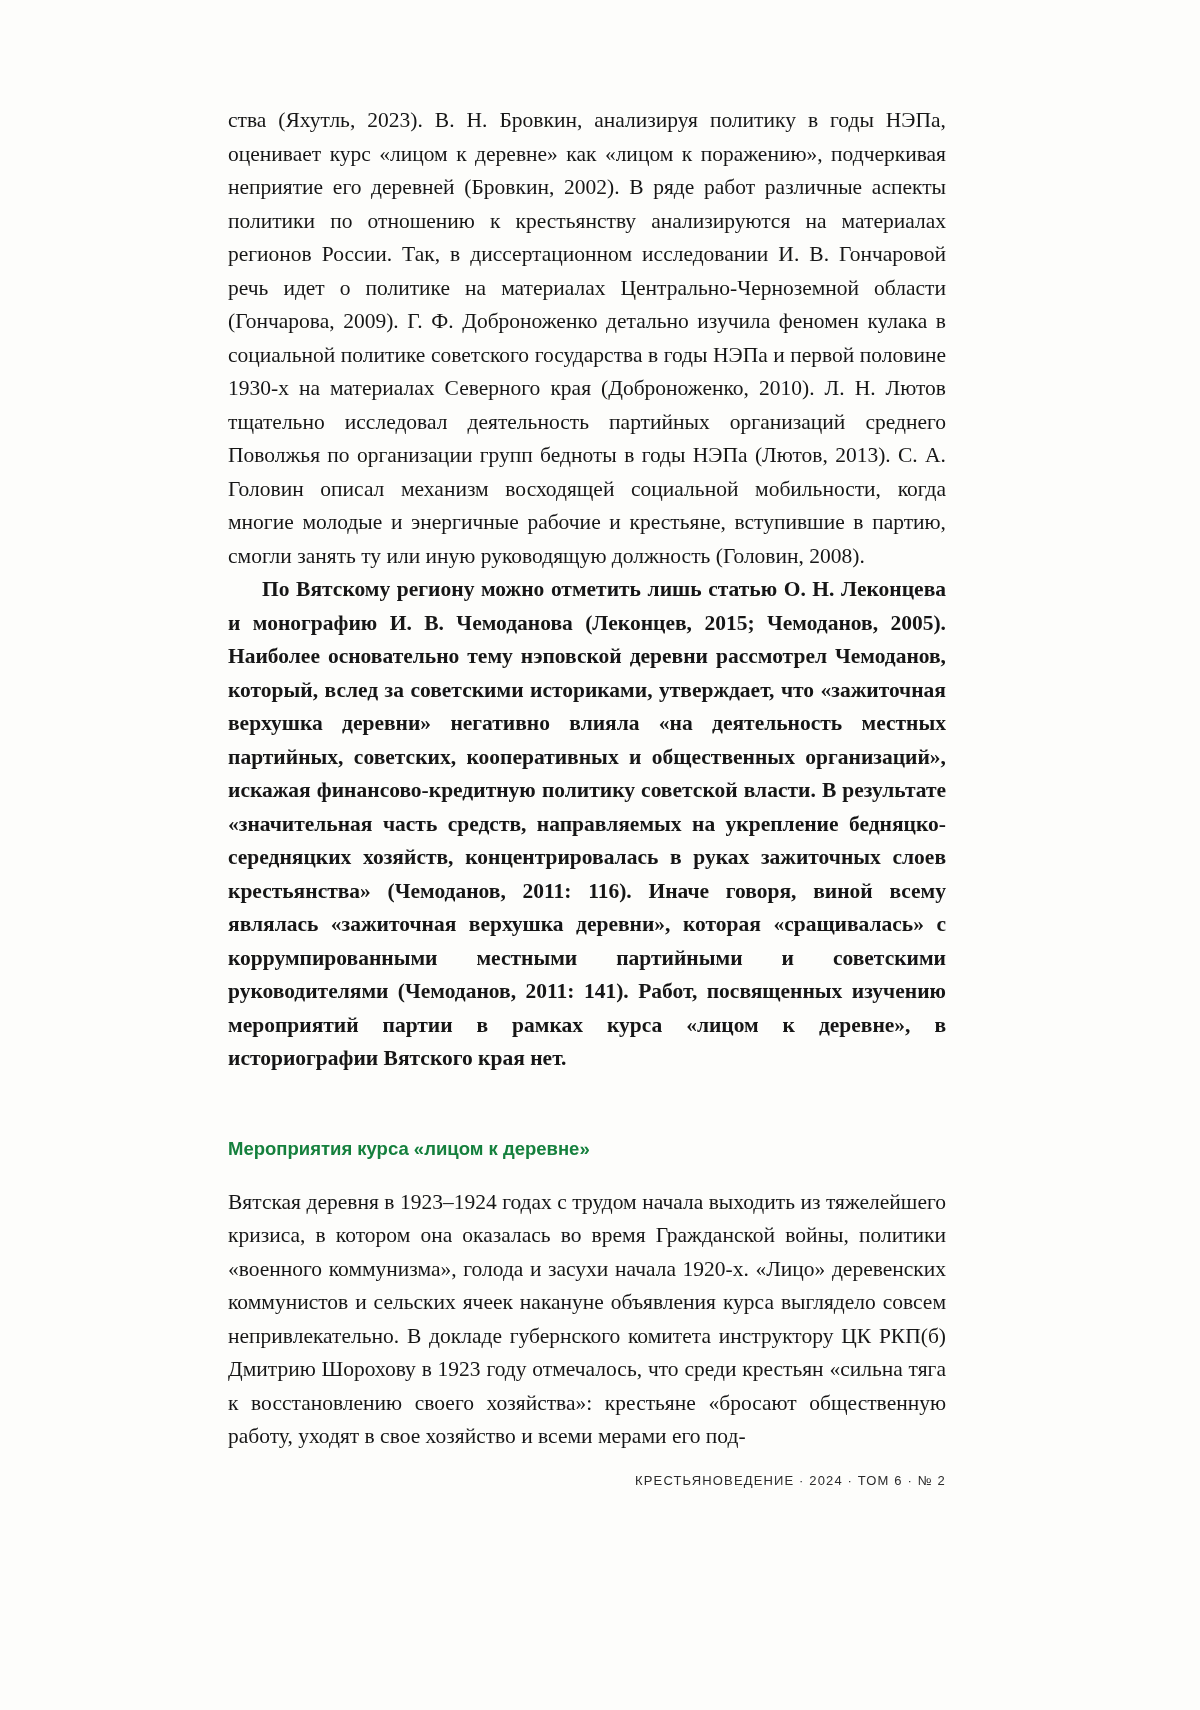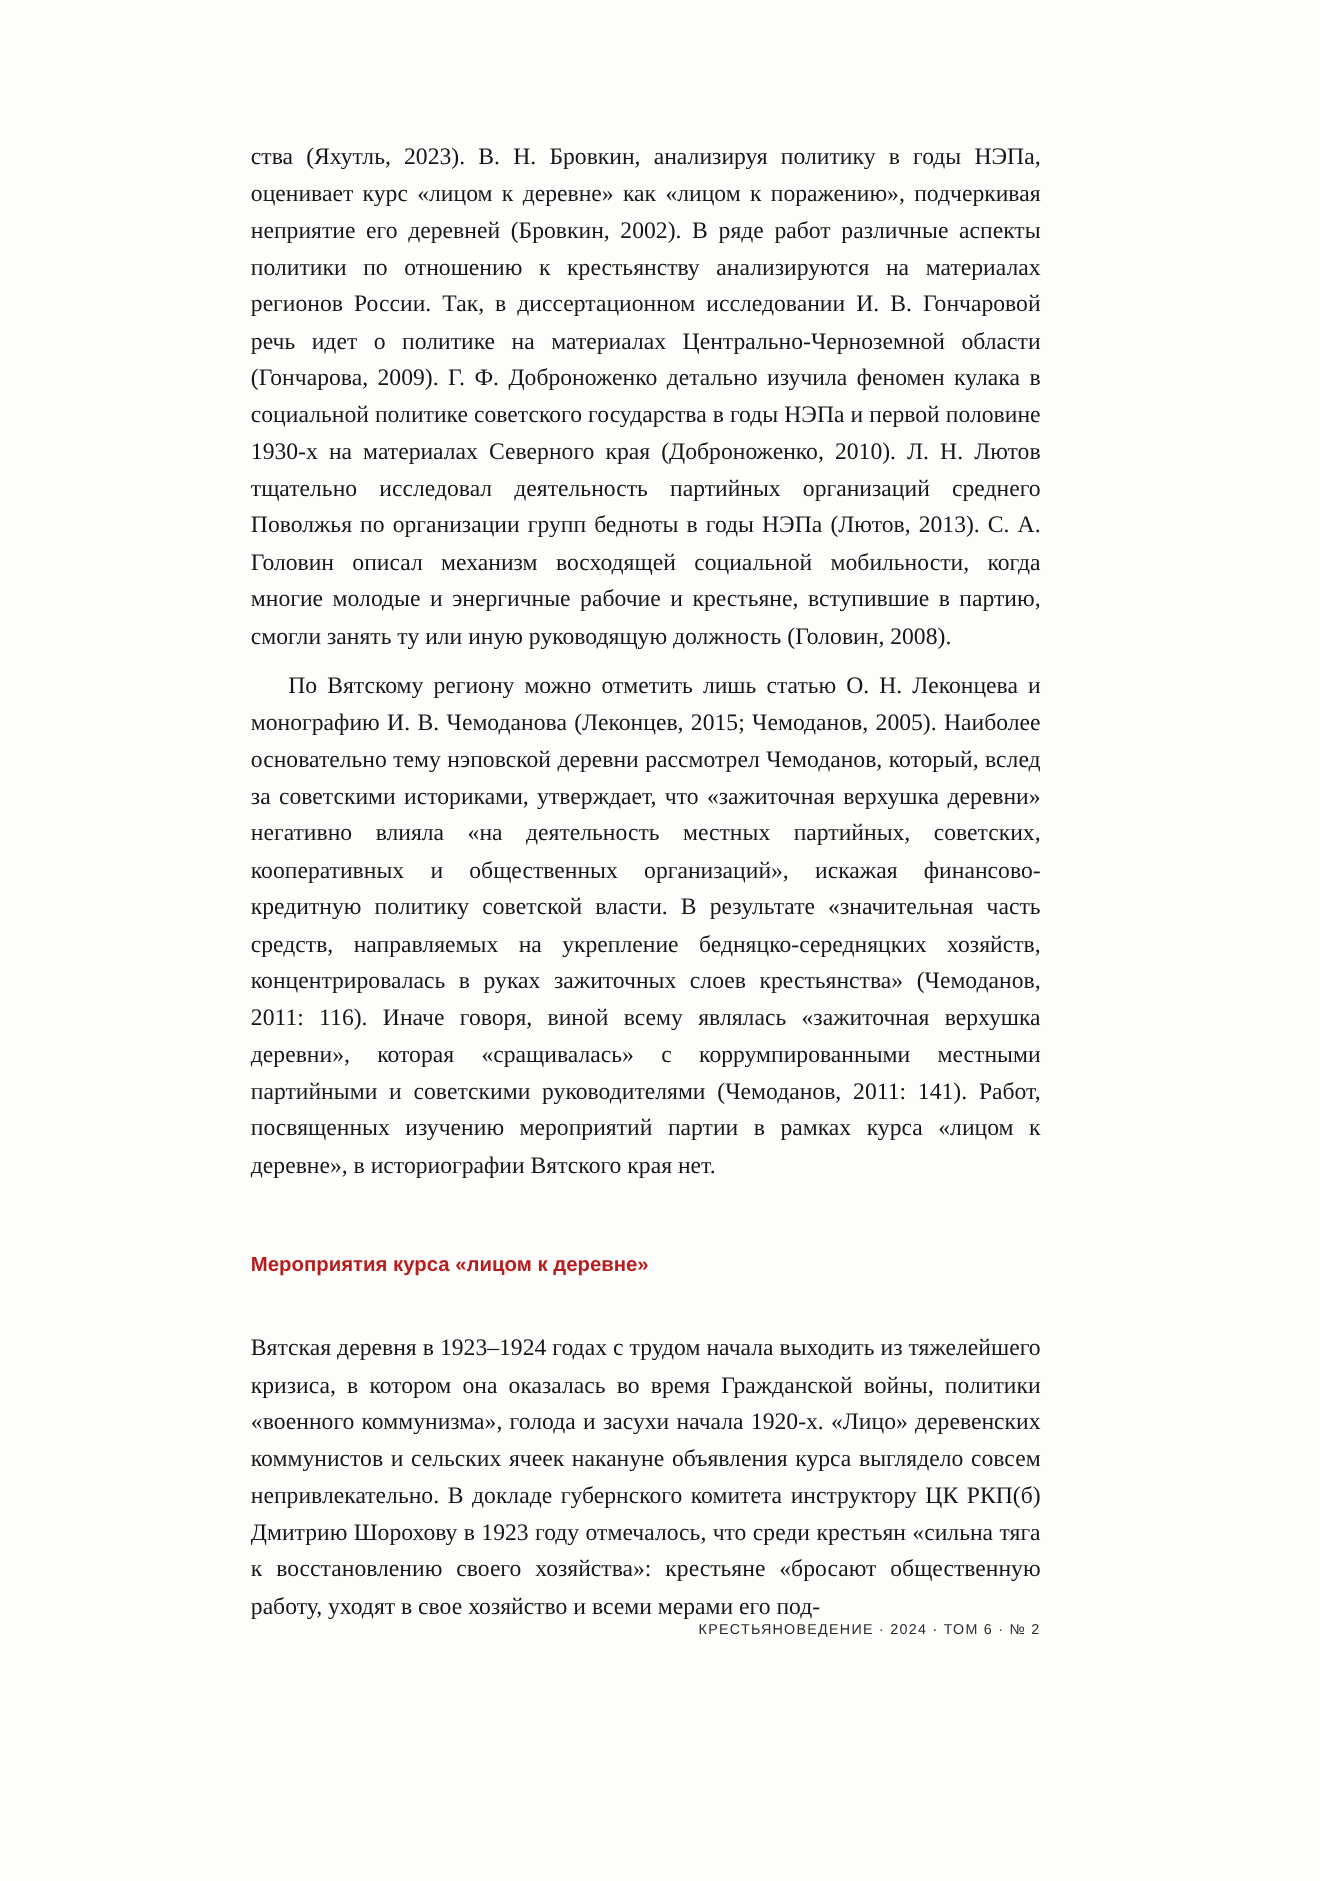--- a/index.html
+++ b/index.html
@@ -45,45 +45,46 @@
     font-size: 13.5px;
     letter-spacing: 1.1px;
     color: #1a1a1a;
     padding-right: 6px;
   }
 
   
   .column {
     position: absolute;
     left: 228px;
-    top: 126px;
+    top: 104px;
     width: 718px;
   }
   p.body {
     margin: 0;
     font-size: 21.5px;
     line-height: 33.5px;
     text-align: justify;
     text-justify: inter-word;
     hyphens: manual;
     color: #161616;
   }
   p.body + p.body {
-    margin-top: 12px;
+    margin-top: 0;
+    font-weight: bold;
   }
   p.indent {
     text-indent: 34px;
   }
   h2.subhead {
     font-family: "Liberation Sans", sans-serif;
     font-weight: 700;
     font-size: 18.5px;
     line-height: 26px;
-    margin: 60px 0 47px 0;
-    color: #b91c1c;
+    margin: 60px 0 24px 0;
+    color: #15803d;
   }
 
   
   .footer {
     position: absolute;
     right: 254px;
     bottom: 222px;
     font-family: "Liberation Sans", sans-serif;
     font-size: 13px;
     letter-spacing: 1.15px;

